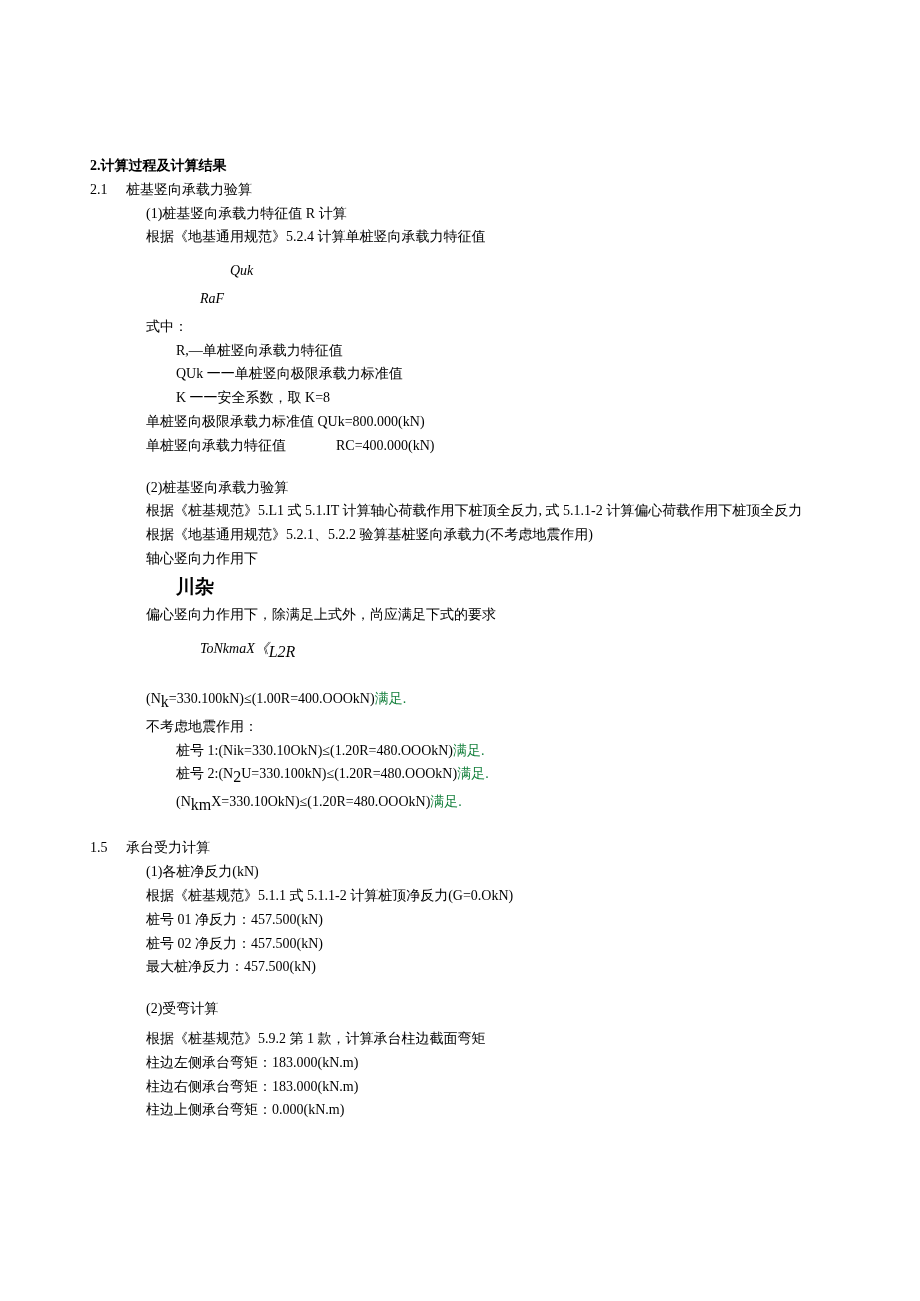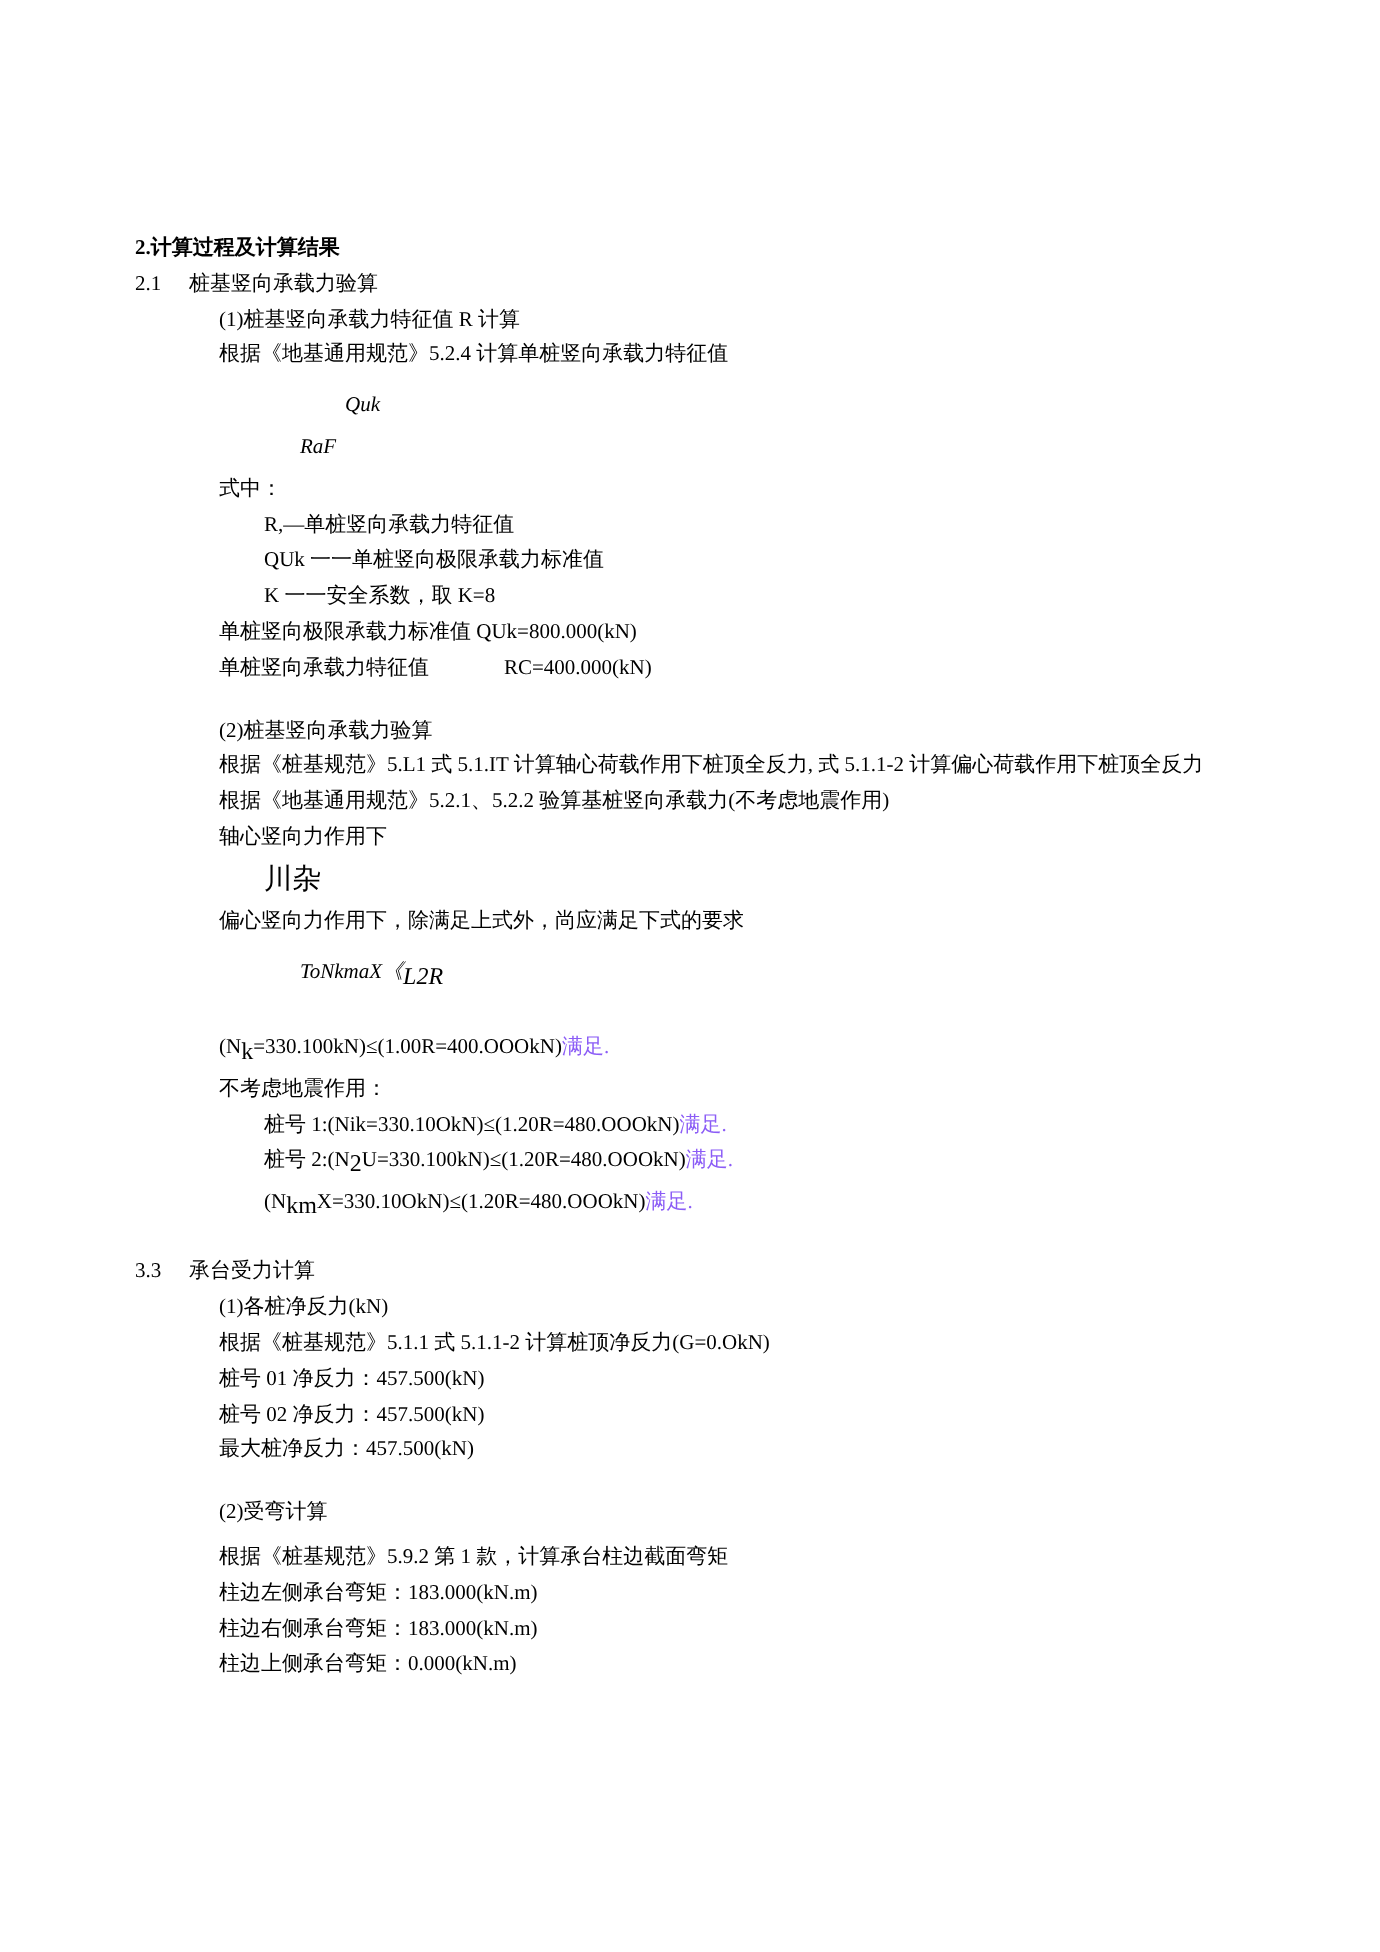--- a/index.html
+++ b/index.html
@@ -13,22 +13,22 @@
     width: 920px;
     box-sizing: border-box;
   }
   .bold { font-weight: bold; margin-top: 44px; }
   .sec-num { display: inline-block; width: 36px; }
   .indent1 { padding-left: 56px; }
   .indent2 { padding-left: 86px; }
   .formula-i { font-style: italic; font-family: "Times New Roman", serif; }
   .formula-block { padding-left: 140px; margin: 4px 0; }
   .formula-block2 { padding-left: 110px; margin: 4px 0; }
-  .kaiti { font-family: "KaiTi", "STKaiti", serif; font-size: 19px; }
-  .satisfy { color: #8b5cf6; }
+  .kaiti { font-family: "KaiTi", "STKaiti", serif; font-size: 19px; font-weight: bold; }
+  .satisfy { color: #15803d; }
   sub { font-size: 16px; }
   .nowrap { white-space: nowrap; }
   .gap { height: 18px; }
   .small-gap { height: 6px; }
   .row { display: flex; }
 </style>
 </head>
 <body>
 
 <div class="bold">2.计算过程及计算结果</div>
@@ -76,21 +76,21 @@
 <div class="indent2">
   <span>桩号 2:(N</span><sub>2</sub><span>U=330.100kN)≤(1.20R=480.OOOkN)</span><span class="satisfy">满足.</span>
 </div>
 <div class="indent2">
   <span>(N</span><sub>km</sub><span>X=330.10OkN)≤(1.20R=480.OOOkN)</span><span class="satisfy">满足.</span>
 </div>
 
 <div class="gap"></div>
 
 <div>
-  <span class="sec-num">3.3</span><span>承台受力计算</span>
+  <span class="sec-num">1.5</span><span>承台受力计算</span>
 </div>
 
 <div class="indent1">(1)各桩净反力(kN)</div>
 <div class="indent1">根据《桩基规范》5.1.1 式 5.1.1-2 计算桩顶净反力(G=0.OkN)</div>
 <div class="indent1">桩号 01 净反力：457.500(kN)</div>
 <div class="indent1">桩号 02 净反力：457.500(kN)</div>
 <div class="indent1">最大桩净反力：457.500(kN)</div>
 
 <div class="gap"></div>
 

